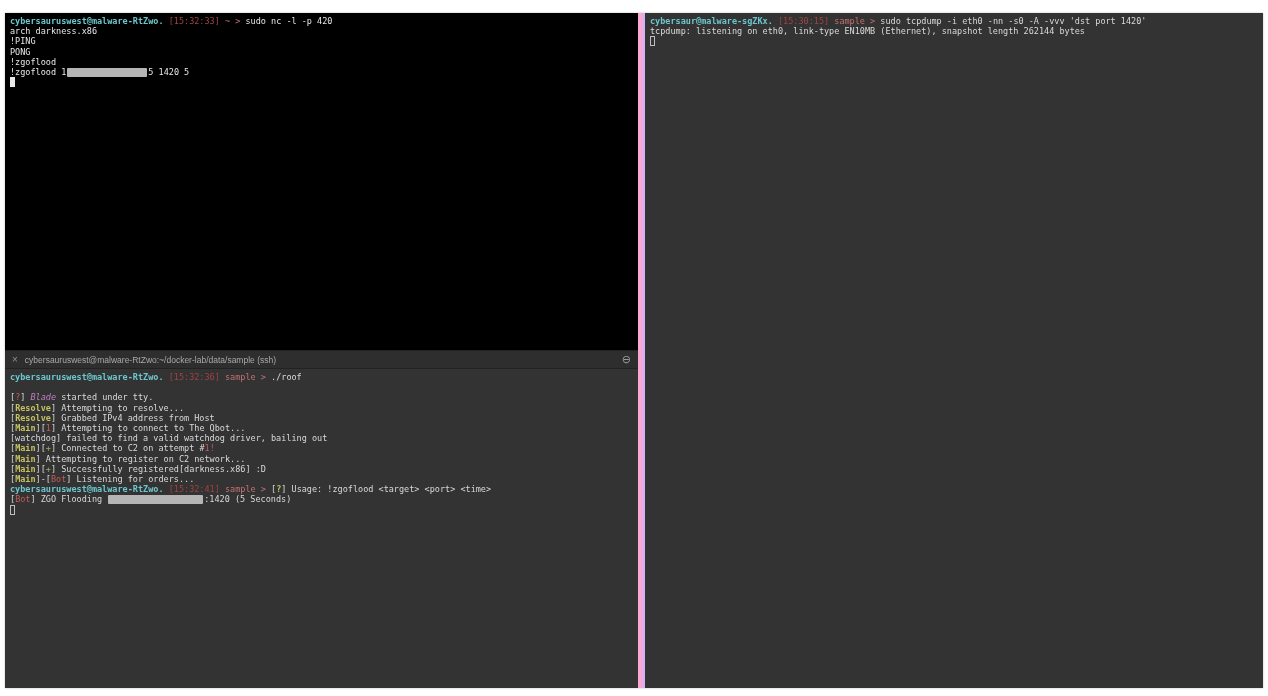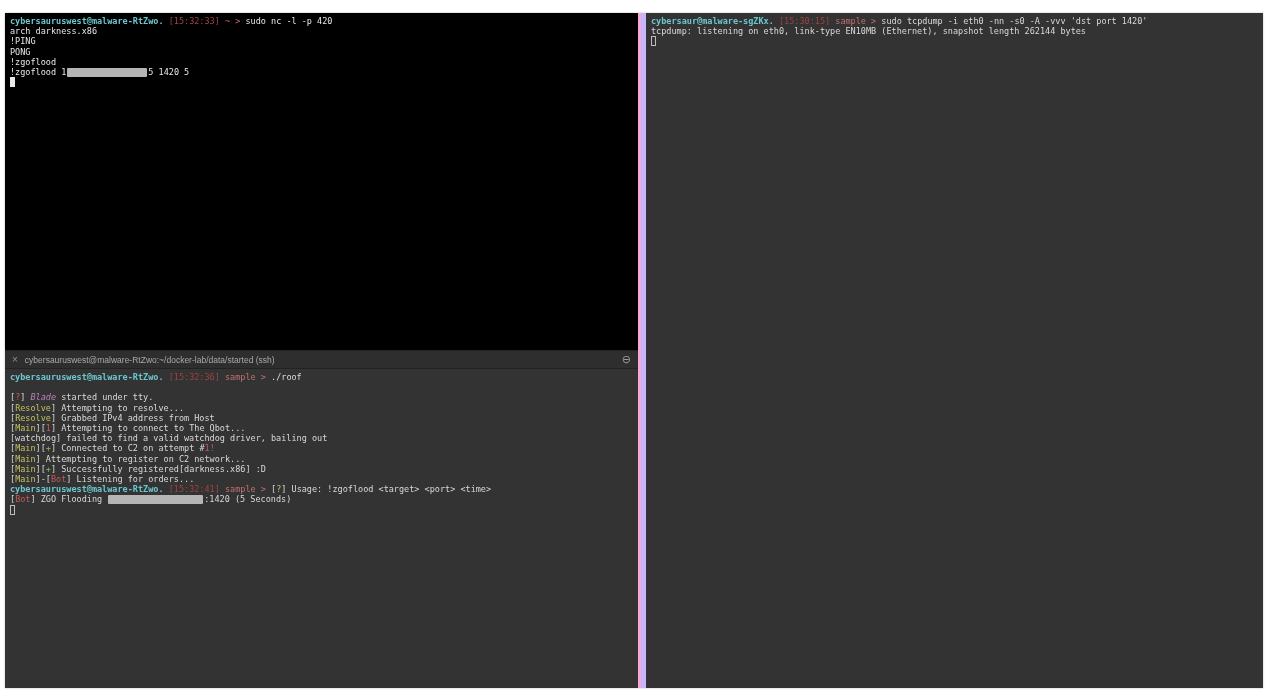--- a/index.html
+++ b/index.html
@@ -1,55 +1,55 @@
 <!DOCTYPE html>
 <html><head>
 <meta charset="utf-8">
 <style>
   html,body{margin:0;padding:0;background:#ffffff;}
   body{width:1268px;height:696px;position:relative;overflow:hidden;
        font-family:"DejaVu Sans Mono",monospace;}
   .window{position:absolute;left:5px;top:13px;width:1258px;height:675px;
           display:flex;background:#333333;box-shadow:0 0 2px rgba(0,0,0,.25);}
-  .left-col{width:633px;display:flex;flex-direction:column;border-right:3px solid #f9a8d4;}
+  .left-col{width:633px;display:flex;flex-direction:column;border-right:5px solid #f9a8d4;}
   .pane{font-size:8.5px;line-height:10.2px;letter-spacing:0;padding:3px 5px;
         white-space:pre;overflow:hidden;}
   .pane-top-left{height:331px;background:#000000;color:#e6e6e6;}
   .tab-bar{height:17px;background:#2e2e2e;border-top:1px solid #232323;border-bottom:1px solid #232323;
            display:flex;align-items:center;padding:0 7px;color:#a9a9a9;
            font-family:"Liberation Sans",sans-serif;font-size:8.5px;}
   .tab-close{color:#8f8f8f;font-size:10px;margin-right:7px;cursor:default;}
   .tab-title{flex:0 1 auto;white-space:nowrap;overflow:hidden;}
   .tab-spacer{flex:1;}
   .tab-collapse{color:#9b9b9b;font-size:11px;line-height:11px;}
   .pane-bottom-left{flex:1;background:#333333;color:#d9d9d9;}
-  .pane-right{flex:1;background:#333333;color:#d9d9d9;border-left:5px solid #c4b5fd;}
+  .pane-right{flex:1;background:#333333;color:#d9d9d9;border-left:2px solid #c4b5fd;}
   .tline{min-height:10.2px;}
   .c-host{color:#6bc7cd;font-weight:bold;}
   .c-time{color:#9e4343;}
   .c-dir{color:#c27070;}
   .c-txt{color:inherit;}
-  .c-yel{color:#c3c161;}
+  .c-yel{color:#c3c161;font-weight:bold;}
   .c-mag{color:#bd7ebd;font-style:italic;}
   .c-grn{color:#8ab95e;}
   .c-red{color:#c05b5b;}
   .redact{display:inline-block;background:#b5b5b5;height:9px;vertical-align:middle;
           border-radius:1px;margin:0 1px;}
   .cursor{display:inline-block;width:5px;height:10px;vertical-align:text-bottom;}
   .cursor-solid{background:#e8e8e8;}
   .cursor-hollow{border:1px solid #bdbdbd;box-sizing:border-box;}
 </style>
 </head>
 <body>
 
 <div class="window">
   <div class="left-col">
     <div class="pane pane-top-left"><div class="tline"><span class="c-host">cybersauruswest@malware-RtZwo.</span><span class="c-txt"> </span><span class="c-time">[15:32:33]</span><span class="c-dir"> ~ &gt; </span><span class="c-txt">sudo nc -l -p 420</span></div><div class="tline"><span class="c-txt">arch darkness.x86</span></div><div class="tline"><span class="c-txt">!PING</span></div><div class="tline"><span class="c-txt">PONG</span></div><div class="tline"><span class="c-txt">!zgoflood</span></div><div class="tline"><span class="c-txt">!zgoflood 1</span><span class="redact" style="width: 80px;"></span><span class="c-txt">5 1420 5</span></div><div class="tline"><span class="cursor cursor-solid"></span></div></div>
     <div class="tab-bar">
       <span class="tab-close">×</span>
-      <span class="tab-title">cybersauruswest@malware-RtZwo:~/docker-lab/data/started (ssh)</span>
+      <span class="tab-title">cybersauruswest@malware-RtZwo:~/docker-lab/data/sample (ssh)</span>
       <span class="tab-spacer"></span>
       <span class="tab-collapse">⊖</span>
     </div>
     <div class="pane pane-bottom-left"><div class="tline"><span class="c-host">cybersauruswest@malware-RtZwo.</span><span class="c-txt"> </span><span class="c-time">[15:32:36]</span><span class="c-dir"> sample &gt; </span><span class="c-txt">./roof</span></div><div class="tline"></div><div class="tline"><span class="c-txt">[</span><span class="c-red">?</span><span class="c-txt">] </span><span class="c-mag">Blade</span><span class="c-txt"> started under tty.</span></div><div class="tline"><span class="c-txt">[</span><span class="c-yel">Resolve</span><span class="c-txt">] Attempting to resolve...</span></div><div class="tline"><span class="c-txt">[</span><span class="c-yel">Resolve</span><span class="c-txt">] Grabbed IPv4 address from Host</span></div><div class="tline"><span class="c-txt">[</span><span class="c-yel">Main</span><span class="c-txt">][</span><span class="c-red">1</span><span class="c-txt">] Attempting to connect to The Qbot...</span></div><div class="tline"><span class="c-txt">[watchdog] failed to find a valid watchdog driver, bailing out</span></div><div class="tline"><span class="c-txt">[</span><span class="c-yel">Main</span><span class="c-txt">][</span><span class="c-grn">+</span><span class="c-txt">] Connected to C2 on attempt #</span><span class="c-red">1!</span></div><div class="tline"><span class="c-txt">[</span><span class="c-yel">Main</span><span class="c-txt">] Attempting to register on C2 network...</span></div><div class="tline"><span class="c-txt">[</span><span class="c-yel">Main</span><span class="c-txt">][</span><span class="c-grn">+</span><span class="c-txt">] Successfully registered[darkness.x86] :D</span></div><div class="tline"><span class="c-txt">[</span><span class="c-yel">Main</span><span class="c-txt">]-[</span><span class="c-red">Bot</span><span class="c-txt">] Listening for orders...</span></div><div class="tline"><span class="c-host">cybersauruswest@malware-RtZwo.</span><span class="c-txt"> </span><span class="c-time">[15:32:41]</span><span class="c-dir"> sample &gt; </span><span class="c-txt">[</span><span class="c-yel">?</span><span class="c-txt">] Usage: !zgoflood &lt;target&gt; &lt;port&gt; &lt;time&gt;</span></div><div class="tline"><span class="c-txt">[</span><span class="c-red">Bot</span><span class="c-txt">] ZGO Flooding </span><span class="redact" style="width: 95px;"></span><span class="c-txt">:1420 (5 Seconds)</span></div><div class="tline"><span class="cursor cursor-hollow"></span></div></div>
   </div>
   <div class="pane pane-right"><div class="tline"><span class="c-host">cybersaur@malware-sgZKx.</span><span class="c-txt"> </span><span class="c-time">[15:30:15]</span><span class="c-dir"> sample &gt; </span><span class="c-txt">sudo tcpdump -i eth0 -nn -s0 -A -vvv 'dst port 1420'</span></div><div class="tline"><span class="c-txt">tcpdump: listening on eth0, link-type EN10MB (Ethernet), snapshot length 262144 bytes</span></div><div class="tline"><span class="cursor cursor-hollow"></span></div></div>
 </div>
 
 </body></html>

